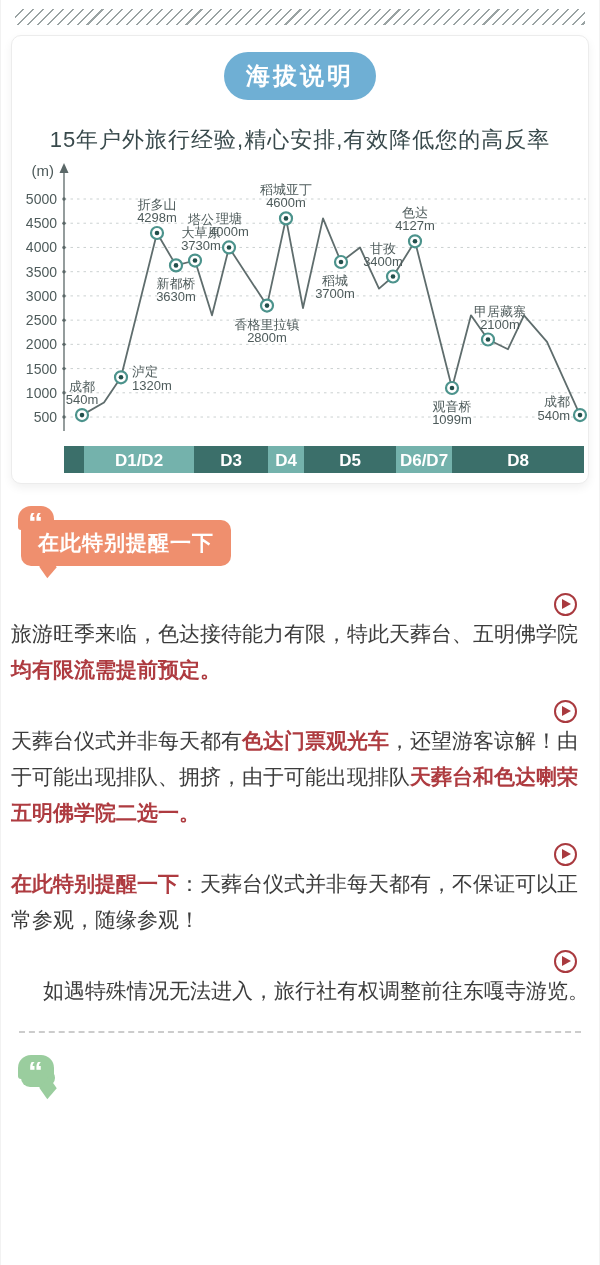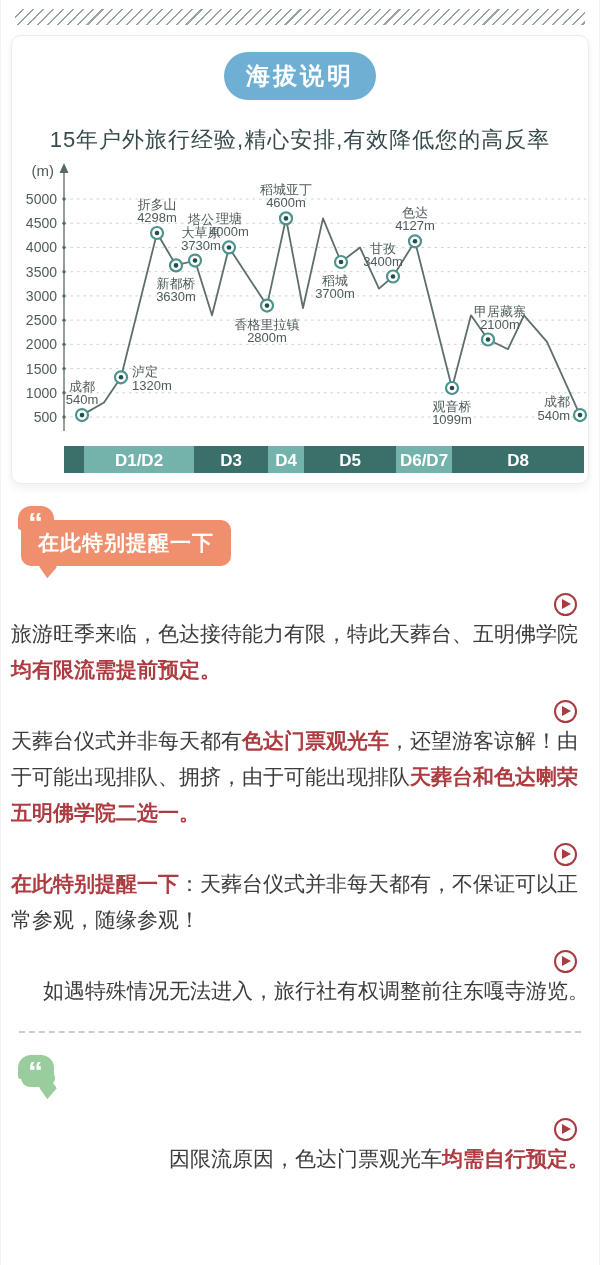--- a/index.html
+++ b/index.html
@@ -187,19 +187,15 @@
       <div class="note">
         <span class="bullet"></span>
         <p><span class="red">在此特别提醒一下</span><span>：天葬台仪式并非每天都有，不保证可以正常参观，随缘参观！</span></p>
       </div>
       <div class="note">
         <span class="bullet"></span>
         <p><span>如遇特殊情况无法进入，旅行社有权调整前往东嘎寺游览。</span></p>
       </div>
       <div class="dashed"></div>
       <div class="section-head"><span class="bubble" style="background: rgb(154, 205, 158);"><span class="quote" style="background: rgb(154, 205, 158);">“</span><span class="tail" style="background: rgb(154, 205, 158);"></span></span></div>
-      <div class="note">
-        <span class="bullet"></span>
-        <p><span>因限流原因，色达门票观光车</span><span class="red">均需自行预定。</span></p>
-      </div>
     </div>
 
 </div>
 
 </body></html>

